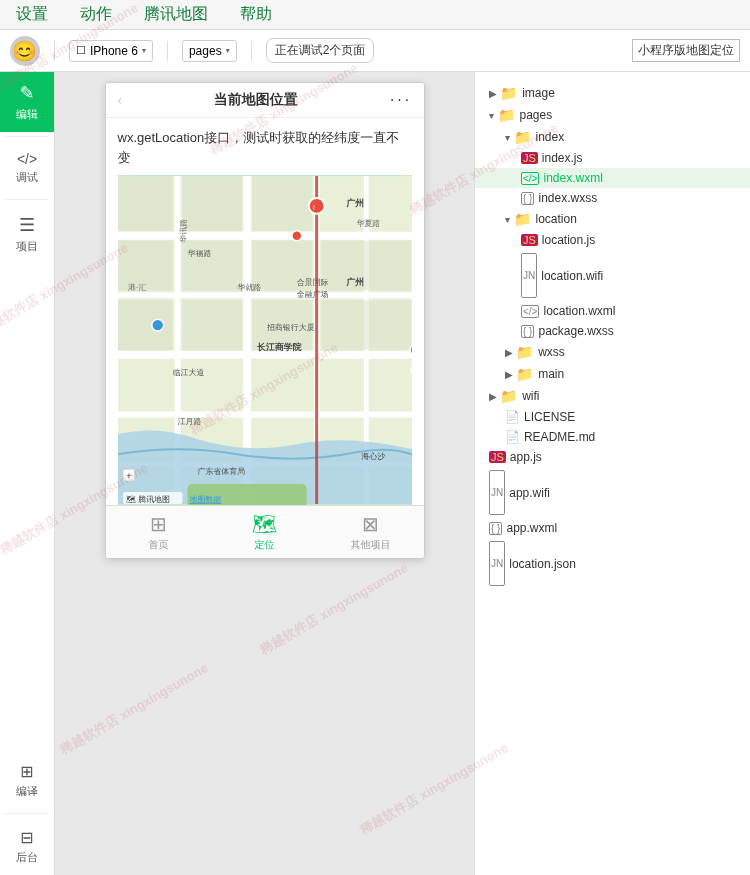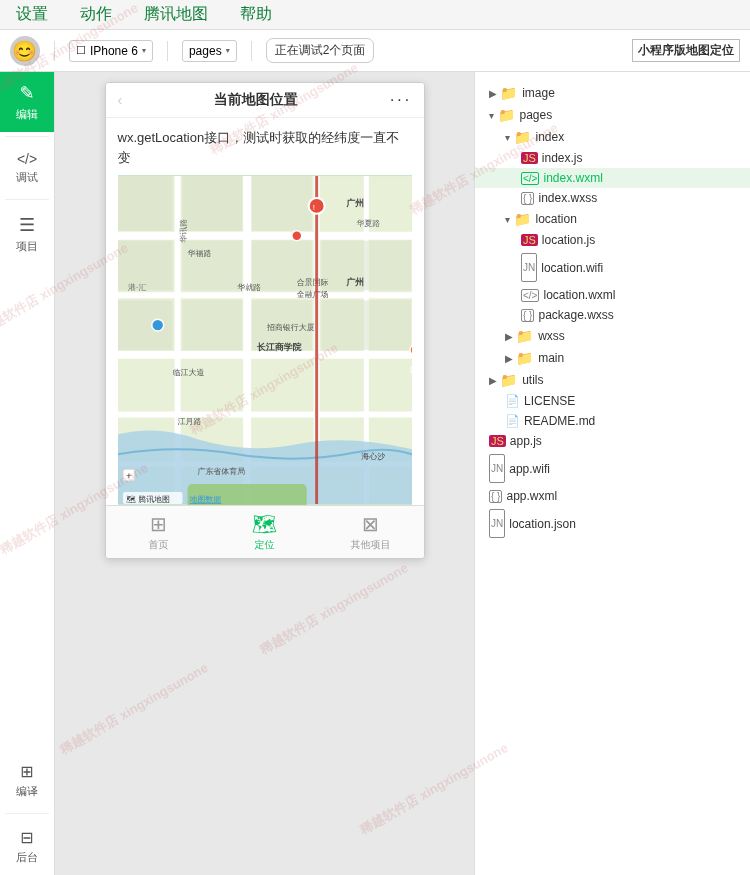--- a/index.html
+++ b/index.html
@@ -74,21 +74,21 @@
       color: #333;
       border: 1px solid #ccc;
       border-radius: 7px;
       padding: 3px 8px;
       cursor: pointer;
     }
     .toolbar-right {
       margin-left: auto;
       display: flex; align-items: flex-end; gap: 6px;
       font-size: 13px;
-      font-weight: bold;
+      font-weight: normal;
       color: #333;
     }
 
     
     .main-layout {
       display: flex;
       height: calc(875px - 30px - 42px);
     }
 
     
@@ -206,21 +206,21 @@
       cursor: pointer;
       font-size: 12px;
       color: #333;
       gap: 4px;
       white-space: nowrap;
     }
     .tree-item.active { background: #e8f5e9; }
     .tree-item .indent { display: inline-block; }
     .folder-icon { color: #e8a800; font-size: 14px; }
     .js-icon { color: #f0db4f; font-size: 11px; background: #be185d; padding: 0 2px; border-radius: 2px; }
-    .json-icon { color: #888; font-size: 10px; border: 1px solid #888; padding: 8px 1px; border-radius: 2px; }
+    .json-icon { color: #888; font-size: 10px; border: 1px solid #888; padding: 16px 1px; border-radius: 2px; }
     .chevron-right { color: #666; font-size: 10px; }
     .chevron-down { color: #666; font-size: 10px; }
     .green-text { color: #07c160; }
   </style>
 </head>
 <body>
 
 <div class="watermark">
   <span class="watermark-text" style="top:40px; left:-20px; font-size:13px;">稀越软件店 xingxingsunone</span>
   <span class="watermark-text" style="top:100px; left:200px; font-size:13px;">稀越软件店 xingxingsunone</span>
@@ -474,21 +474,21 @@
       <span class="indent" style="width:16px;"></span>
       <span class="chevron-right">▶</span>
       <span class="folder-icon">📁</span>
       <span>main</span>
     </div>
 
     <div class="tree-item">
       <span class="indent" style="width:0px;"></span>
       <span class="chevron-right">▶</span>
       <span class="folder-icon">📁</span>
-      <span>utils</span>
+      <span>wifi</span>
     </div>
 
     <div class="tree-item">
       <span class="indent" style="width:16px;"></span>
       <span style="color:#888; font-size:12px;">📄</span>
       <span>LICENSE</span>
     </div>
 
     <div class="tree-item">
       <span class="indent" style="width:16px;"></span>

